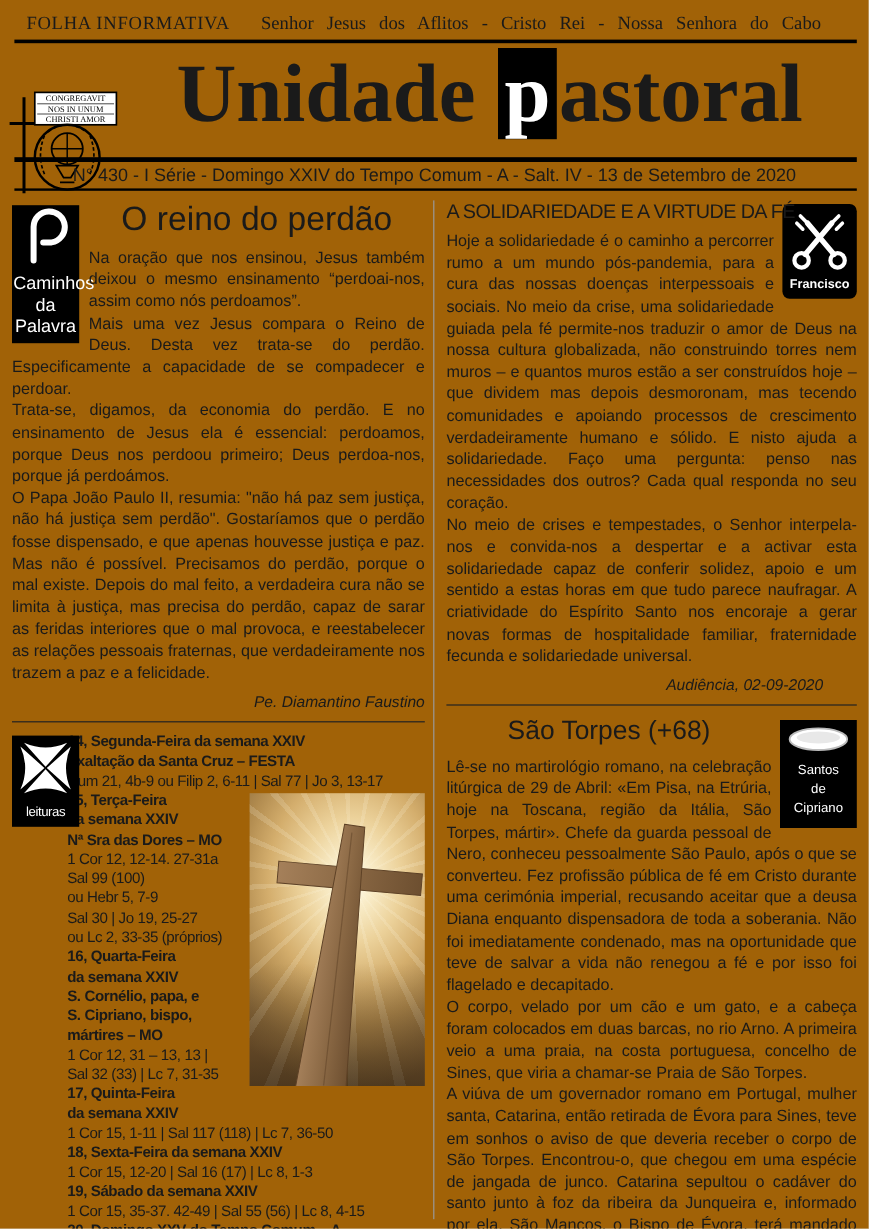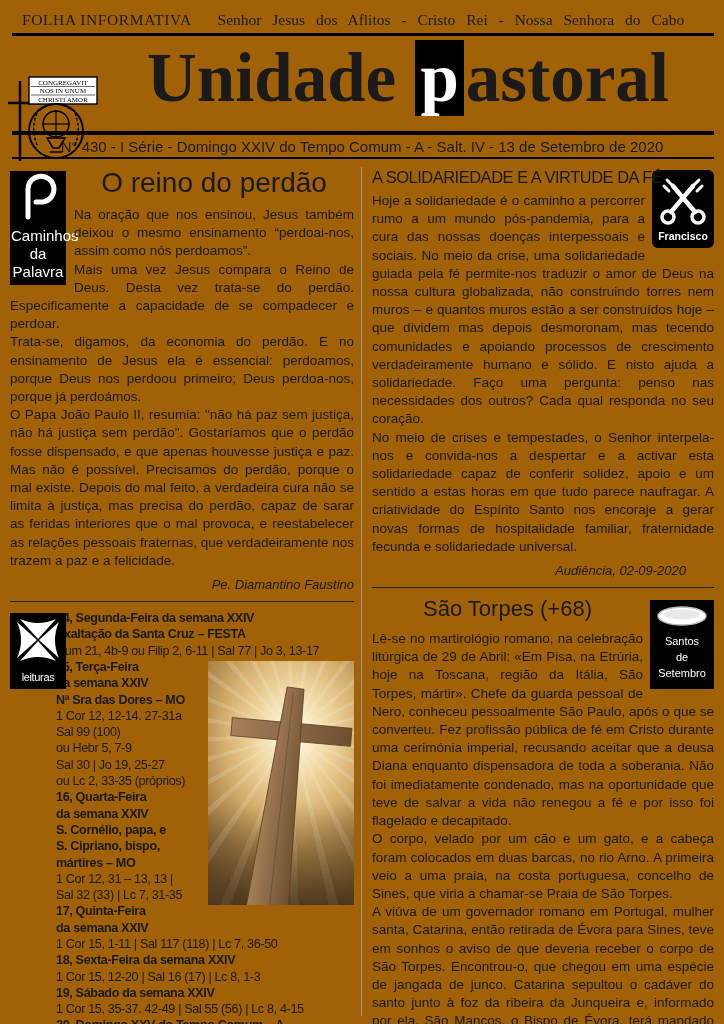--- a/index.html
+++ b/index.html
@@ -217,21 +217,21 @@
 
     <div>
       <div class="badge badge-santos">
         <svg width="64" height="30" viewBox="0 0 64 30">
           <ellipse cx="32" cy="16" rx="24" ry="9" fill="#fff" stroke="#bbb" stroke-width="1.5"></ellipse>
           <ellipse cx="32" cy="14.5" rx="18" ry="5" fill="#e8e8e8"></ellipse>
         </svg>
         <div class="blabel">
           <span>Santos</span><br>
           <span>de</span><br>
-          <span>Setembro</span>
+          <span>Cipriano</span>
         </div>
       </div>
       <h2 class="title-torpes">São Torpes (+68)</h2>
       <div class="body">
           <p>Lê-se no martirológio romano, na celebração litúrgica de 29 de Abril: «Em Pisa, na Etrúria, hoje na Toscana, região da Itália, São Torpes, mártir». Chefe da guarda pessoal de Nero, conheceu pessoalmente São Paulo, após o que se converteu. Fez profissão pública de fé em Cristo durante uma cerimónia imperial, recusando aceitar que a deusa Diana enquanto dispensadora de toda a soberania. Não foi imediatamente condenado, mas na oportunidade que teve de salvar a vida não renegou a fé e por isso foi flagelado e decapitado.</p>
           <p>O corpo, velado por um cão e um gato, e a cabeça foram colocados em duas barcas, no rio Arno. A primeira veio  a uma praia, na costa portuguesa, concelho de Sines, que viria a chamar-se Praia de São Torpes.</p>
           <p>A viúva de um governador romano em Portugal, mulher santa, Catarina, então retirada de Évora para Sines, teve em sonhos o aviso de que deveria receber o corpo de São Torpes. Encontrou-o, que chegou em uma espécie de jangada de junco. Catarina sepultou o cadáver do santo junto à foz da ribeira da Junqueira e, informado por ela, São Manços, o Bispo de Évora, terá mandado erigir uma basílica no local, considerada como o primeiro templo cristão da Europa.</p>
         </div>
     </div>
 

